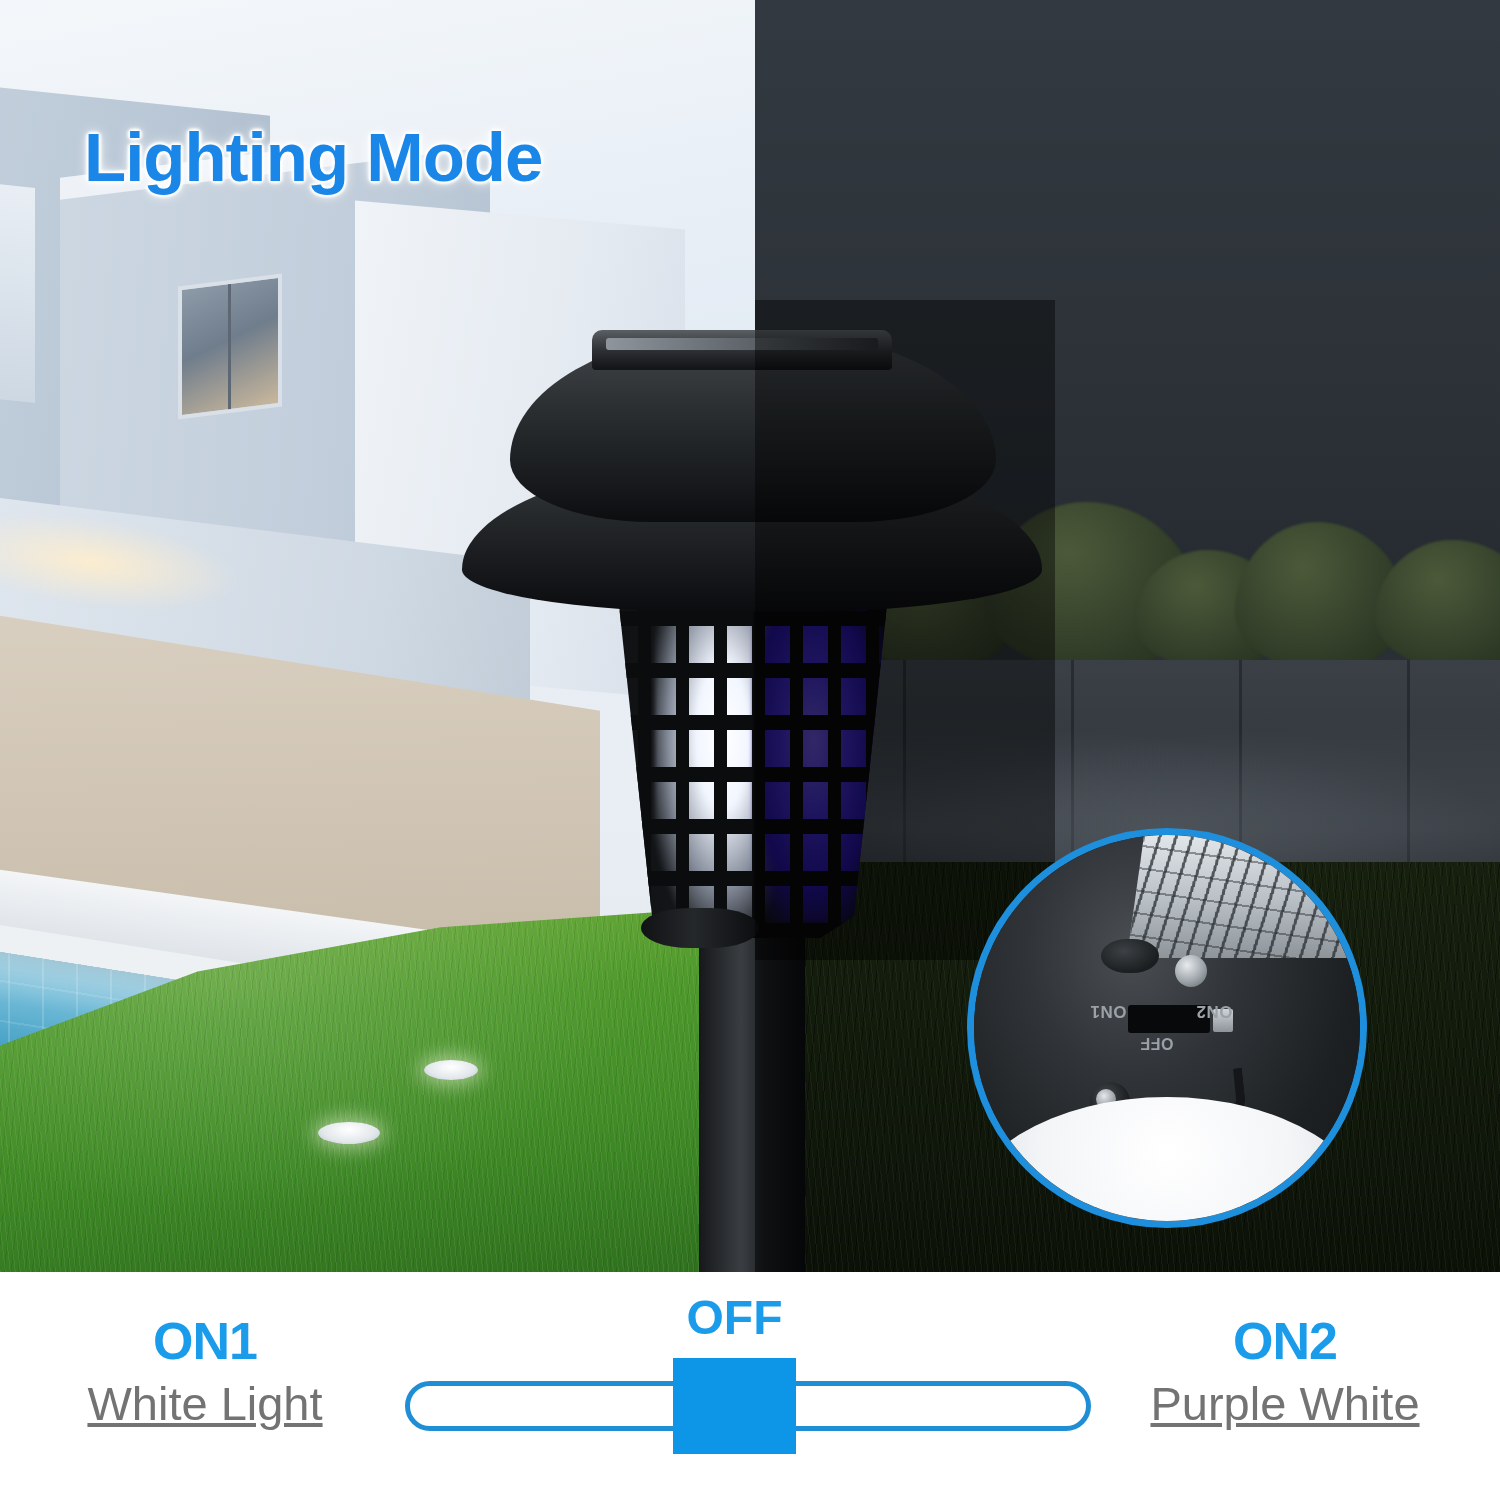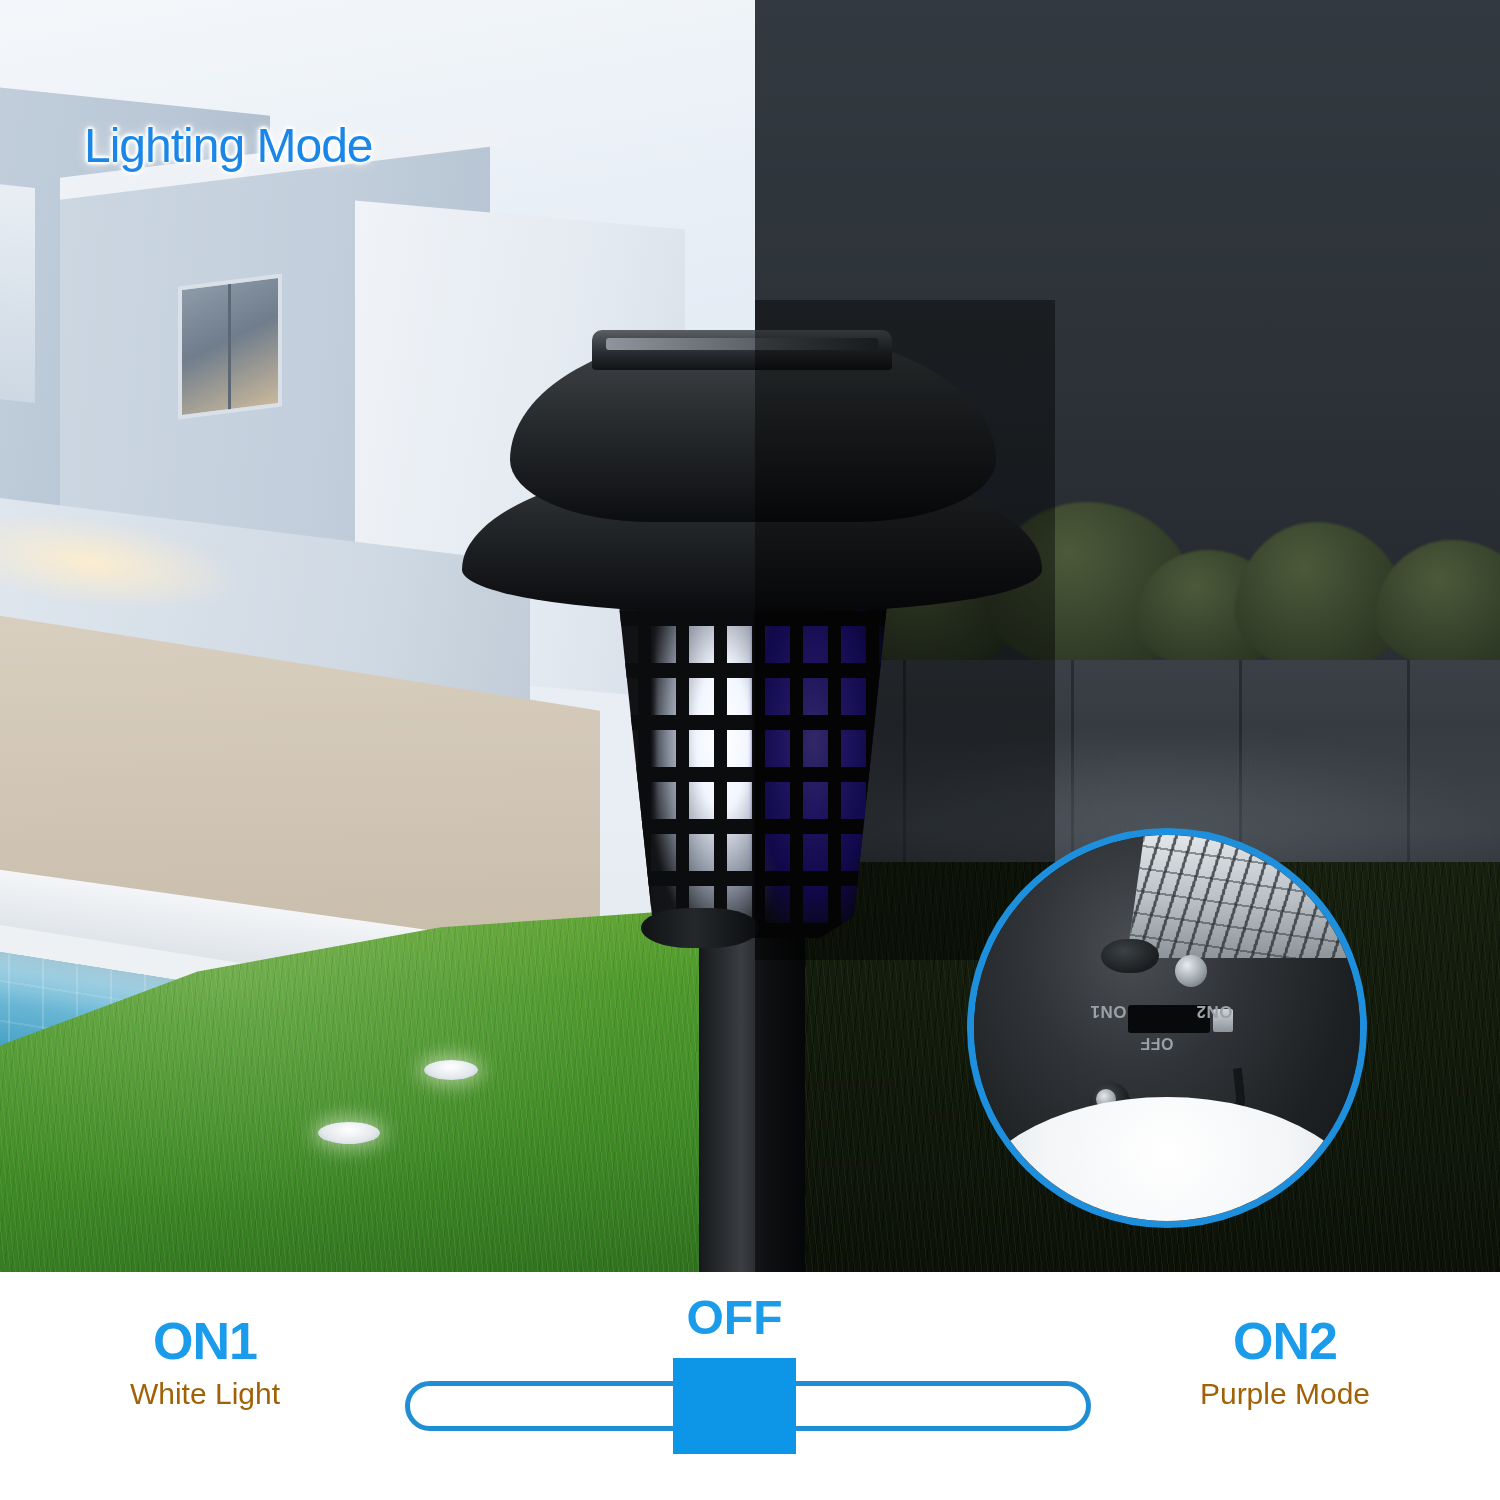--- a/index.html
+++ b/index.html
@@ -294,21 +294,21 @@
     background:radial-gradient(circle at 40% 35%,#44494d,#16181a 72%);
   }
   .inset-stud::after{
     content:"";position:absolute;left:6px;top:7px;width:20px;height:20px;border-radius:50%;
     background:radial-gradient(circle at 40% 35%,#e6e9ec,#9aa0a6 60%,#636a70);
   }
 
   
   .title-left{
     position:absolute;left:84px;top:118px;
-    font-size:48px;font-weight:normal;letter-spacing:-1px;
+    font-size:69px;font-weight:bold;letter-spacing:-1px;
     color:#1a87e8;
     text-shadow:
       0 0 2px #ffffff, 0 0 4px #ffffff, 0 0 7px #ffffff,
       2px 0 3px #ffffff, -2px 0 3px #ffffff, 0 2px 3px #ffffff, 0 -2px 3px #ffffff,
       0 0 14px rgba(255,255,255,.95);
     white-space:nowrap;
   }
   .title-right{
     position:absolute;left:826px;top:118px;
     font-size:68px;font-weight:bold;letter-spacing:-1px;
@@ -326,21 +326,21 @@
   .side-block{
     position:absolute;width:330px;text-align:center;
   }
   .side-left{left:40px;top:42px;}
   .side-right{left:1120px;top:42px;}
   .side-on{
     font-size:52px;font-weight:bold;color:#1a9ceb;line-height:1.05;
     letter-spacing:-1px;
   }
   .side-sub{
-    font-size:30px;color:#a16207;line-height:1.15;margin-top:8px;
+    font-size:47px;color:#737373;line-height:1.15;margin-top:8px;text-decoration:underline;
   }
   .track{
     position:absolute;left:405px;top:1381px;width:686px;height:50px;
     border:5px solid #1f8ed4;border-radius:26px;background:#ffffff;
     box-sizing:border-box;
   }
   .knob{
     position:absolute;left:673px;top:1358px;width:123px;height:96px;
     background:#0d96e8;
   }
@@ -430,21 +430,21 @@
   <div class="bottom-bar">
     <div class="switch-row">
 
       <div class="side-block side-left">
         <div class="side-on">ON1</div>
         <div class="side-sub">White Light</div>
       </div>
 
       <div class="side-block side-right">
         <div class="side-on">ON2</div>
-        <div class="side-sub">Purple Mode</div>
+        <div class="side-sub">Purple White</div>
       </div>
 
     </div>
   </div>
 
   <div class="track"></div>
   <div class="knob"></div>
   <div class="off-label">OFF</div>
 
 </div>

